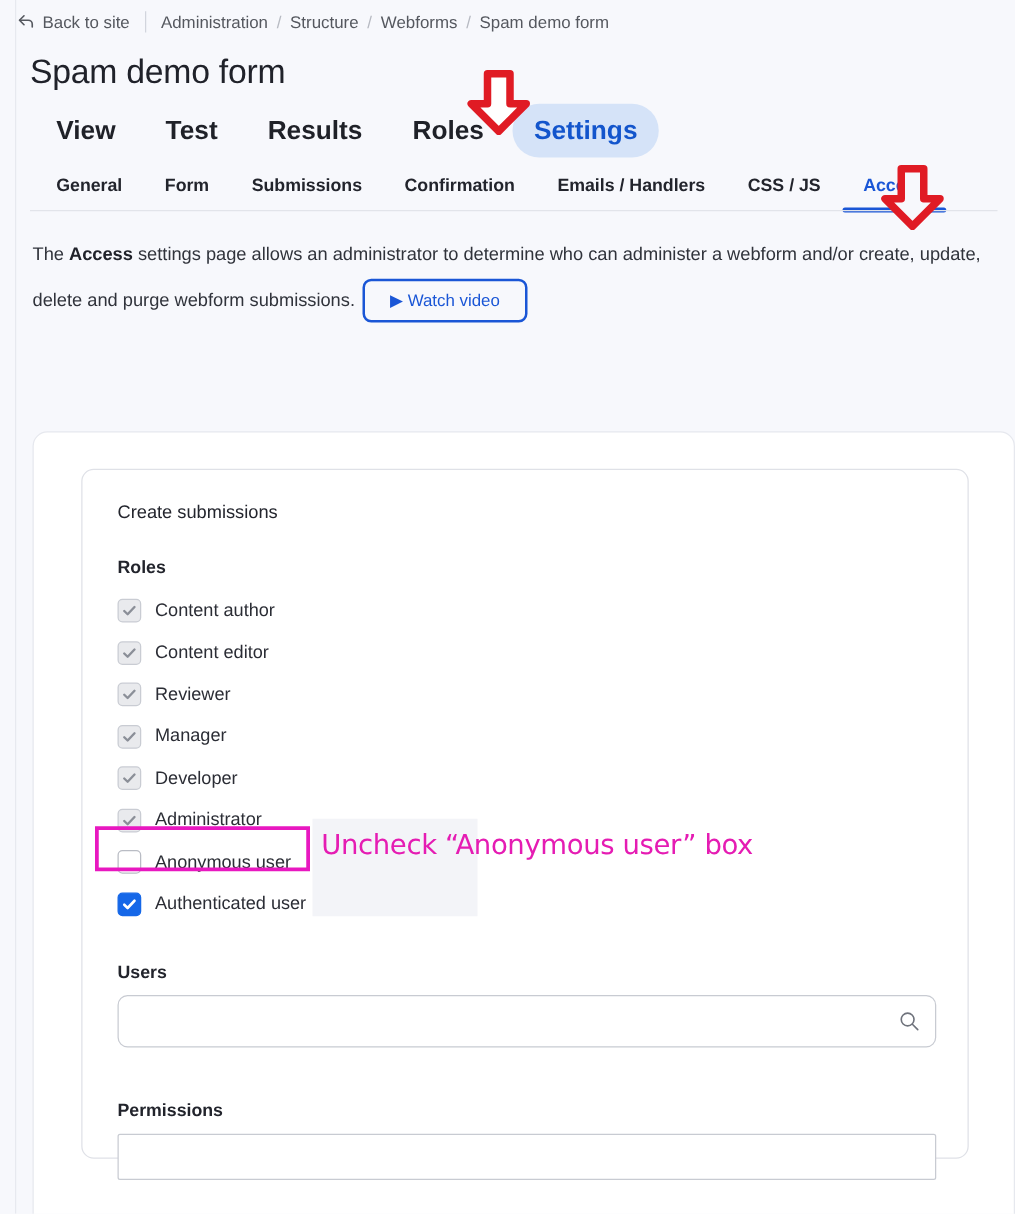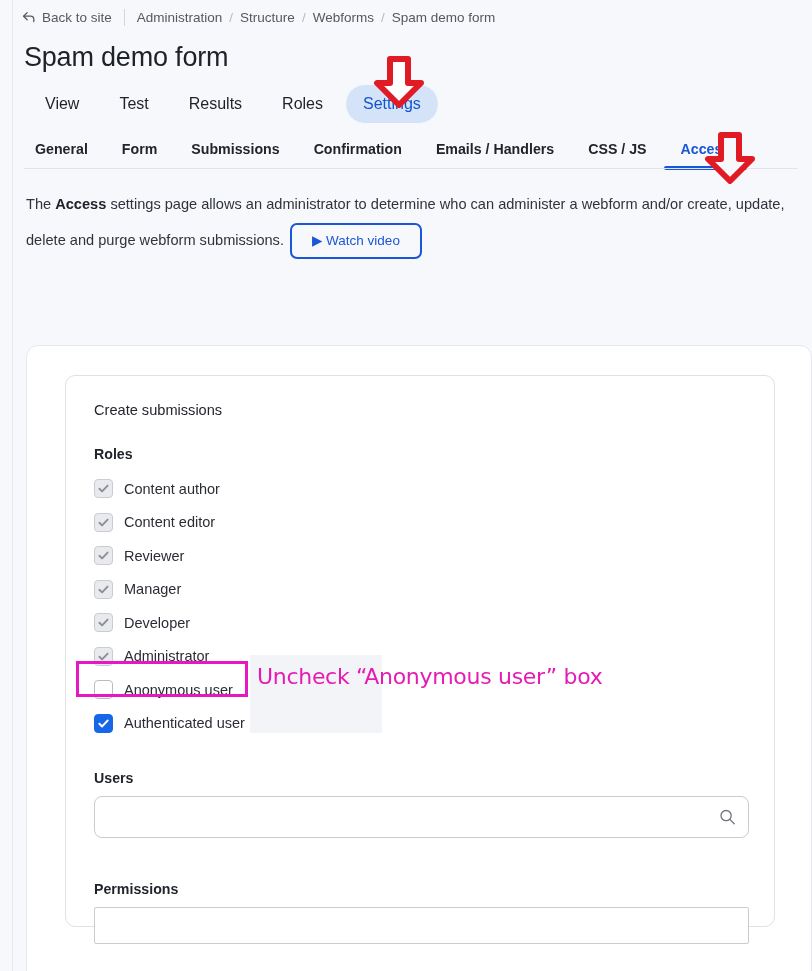--- a/index.html
+++ b/index.html
@@ -35,21 +35,20 @@
     right: 0;
     bottom: 0;
     background: #f7f8fc;
   }
 
   
   .breadcrumb {
     display: flex;
     align-items: center;
     height: 34px;
-    padding-left: 8px;
     font-size: 13.5px;
     color: #55585f;
     white-space: nowrap;
   }
   .back-link {
     display: flex;
     align-items: center;
     gap: 6px;
     color: #55585f;
     padding-right: 12px;
@@ -82,39 +81,39 @@
   
   .primary-tabs {
     display: flex;
     align-items: center;
     gap: 6px;
     padding: 16px 0 0 14px;
     height: 46px;
     box-sizing: border-box;
   }
   .ptab {
-    font-size: 16px;
-    font-weight: 400;
+    font-size: 21px;
+    font-weight: 700;
     color: #1f2128;
     padding: 11px 17px;
     border-radius: 22px;
     line-height: 1;
   }
   .ptab.active {
     background: #d5e3f8;
     color: #1355cc;
   }
 
   
   .secondary-tabs {
     position: relative;
     display: flex;
     align-items: flex-end;
     gap: 0px;
-    padding: 14px 0 0 4px;
+    padding: 14px 0 0 14px;
     height: 50px;
     box-sizing: border-box;
   }
   .stab {
     font-size: 14.2px;
     font-weight: 700;
     color: #22242c;
     padding: 0 17px 13px 17px;
     line-height: 1;
     position: relative;

